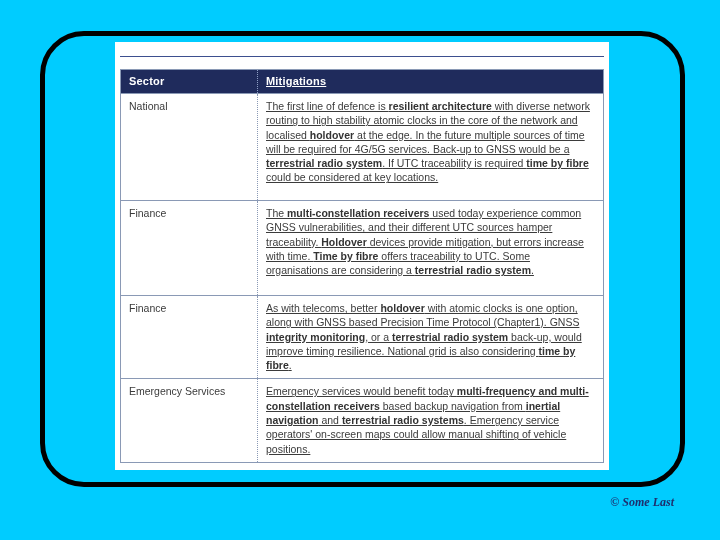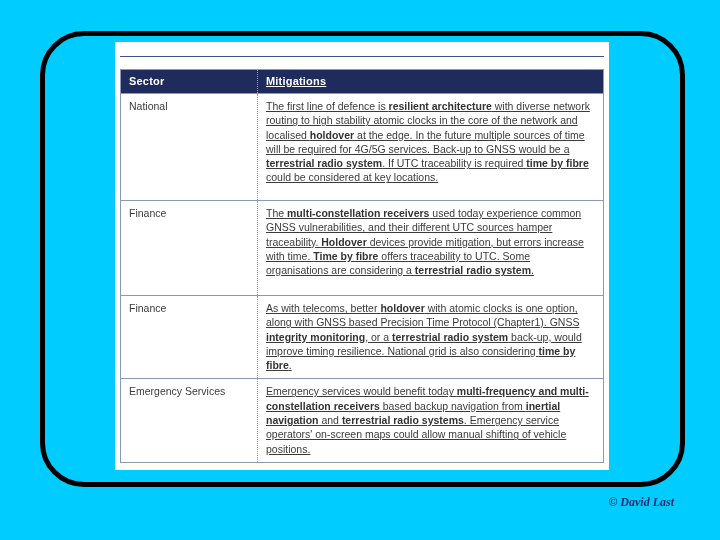--- a/index.html
+++ b/index.html
@@ -123,14 +123,14 @@
             <td class="mitigation-cell"><span>As with telecoms, better </span><b>holdover</b><span> with atomic clocks is one option, along with GNSS based Precision Time Protocol (Chapter1). GNSS </span><b>integrity monitoring</b><span>, or a </span><b>terrestrial radio system</b><span> back-up, would improve timing resilience. National grid is also considering </span><b>time by fibre</b><span>.</span></td>
           </tr>
           <tr>
             <td class="sector-cell" style="height: 78px;">Emergency Services</td>
             <td class="mitigation-cell"><span>Emergency services would benefit today </span><b>multi-frequency and multi-constellation receivers</b><span> based backup navigation from </span><b>inertial navigation</b><span> and </span><b>terrestrial radio systems</b><span>. Emergency service operators' on-screen maps could allow manual shifting of vehicle positions.</span></td>
           </tr>
         </tbody>
     </table>
   </div>
 
-  <div class="footer">© David Last</div>
+  <div class="footer">© Some Last</div>
 </div>
 
 </body></html>

